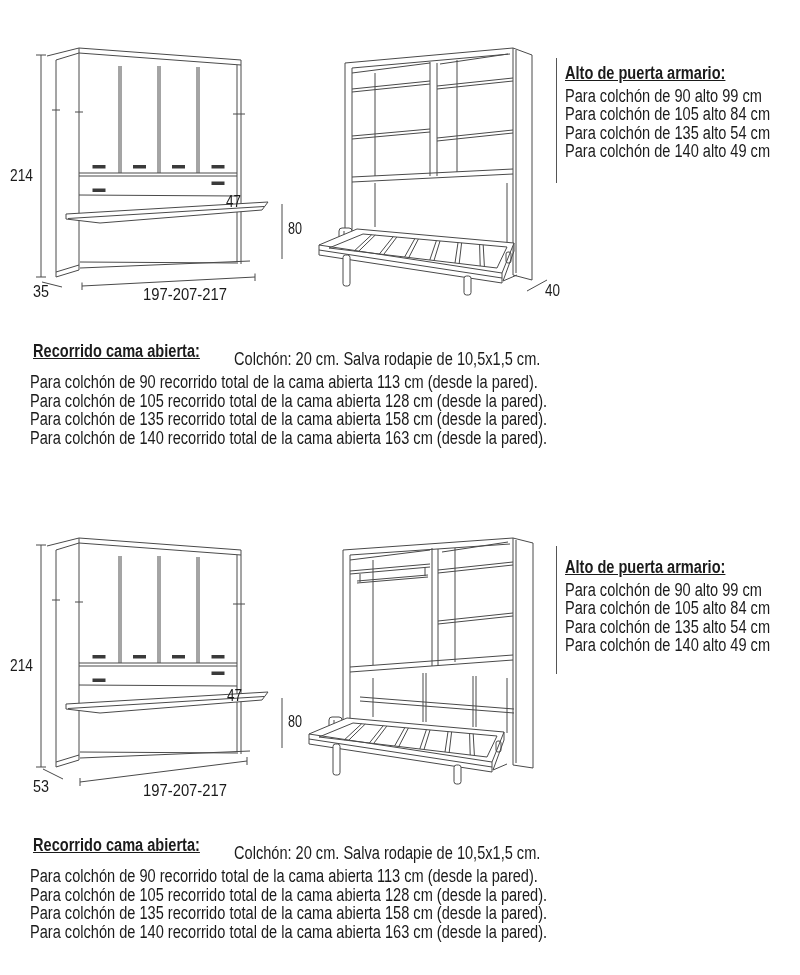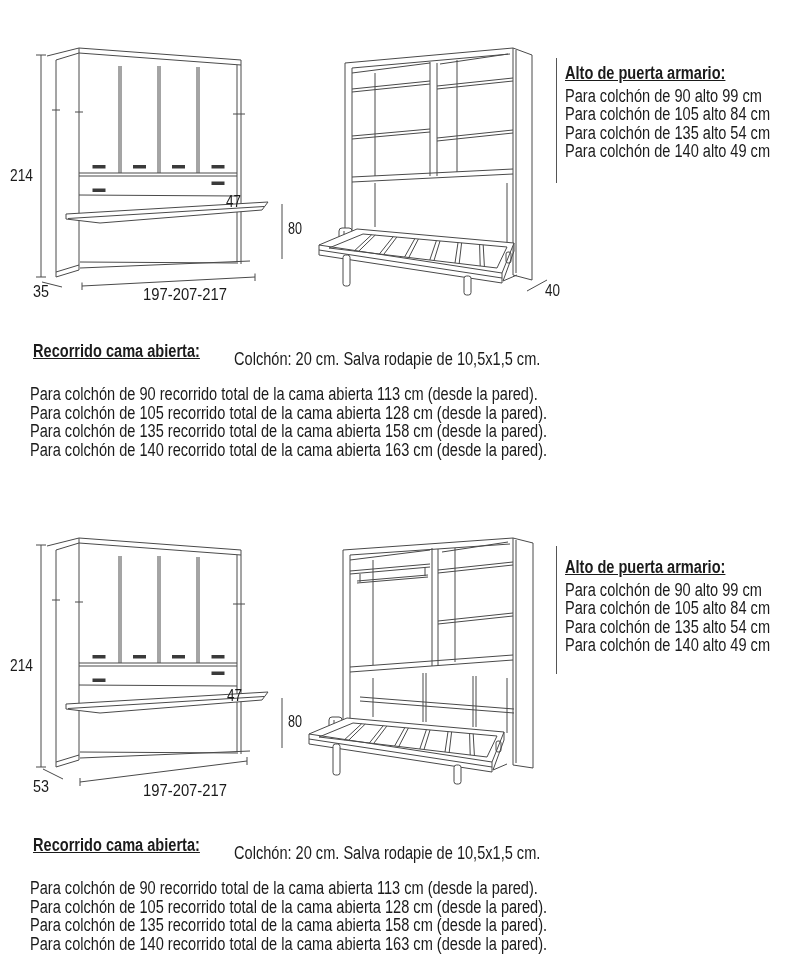--- a/index.html
+++ b/index.html
@@ -7,21 +7,21 @@
         font-family:"Liberation Sans",sans-serif;color:#1b1b1b;}
   svg{position:absolute;left:0;top:0;}
   .dim{font-family:"Liberation Sans",sans-serif;font-size:17px;fill:#1b1b1b;}
   .txtblock{position:absolute;font-size:18px;line-height:18.6px;color:#1b1b1b;}
   .cnd{display:inline-block;transform:scaleX(0.81);transform-origin:0 0;white-space:nowrap;}
   .door-info{border-left:1px solid #555;padding-left:8px;box-sizing:border-box;}
   .blocktitle{font-weight:bold;text-decoration:underline;}
   .door-info .title-row{margin-bottom:4px;}
   .rec-head{position:relative;height:19px;}
   .rec-note{position:absolute;left:204px;top:0;margin-top:8px;}
-  .rec-lines{margin-top:24px;}
+  .rec-lines{margin-top:12px;}
   .line{height:18.6px;}
 </style>
 </head>
 <body>
 
 <div class="page">
 
 <svg width="800" height="975" viewBox="0 0 800 975">
   <defs>
 

